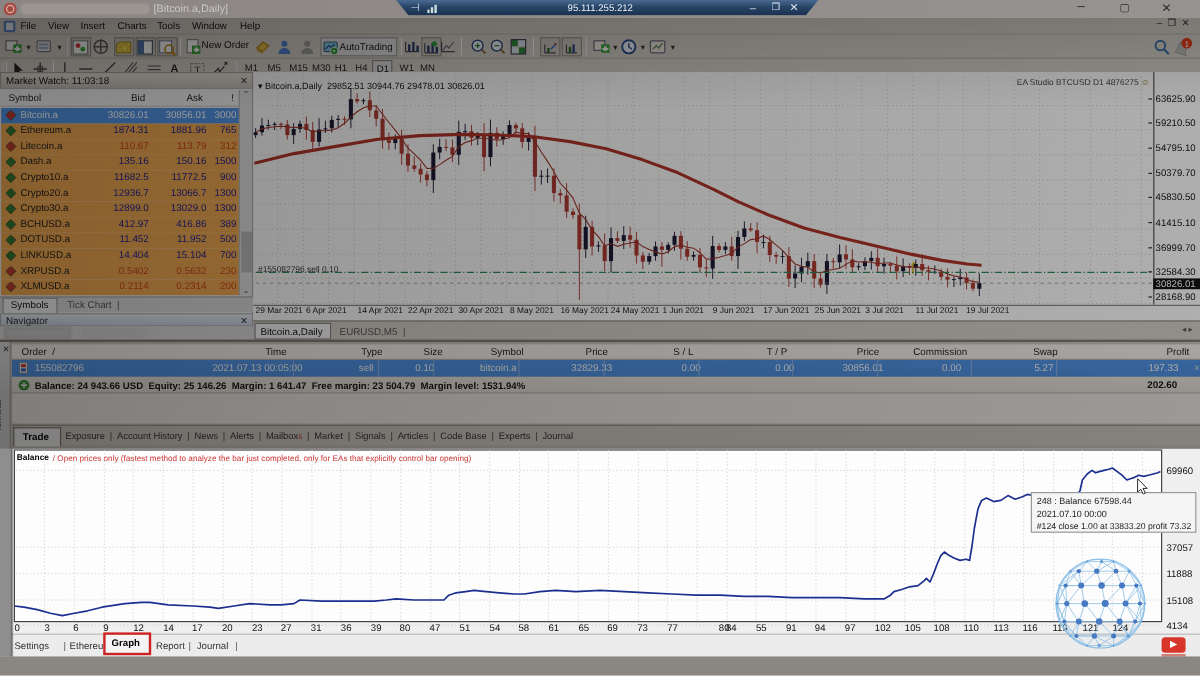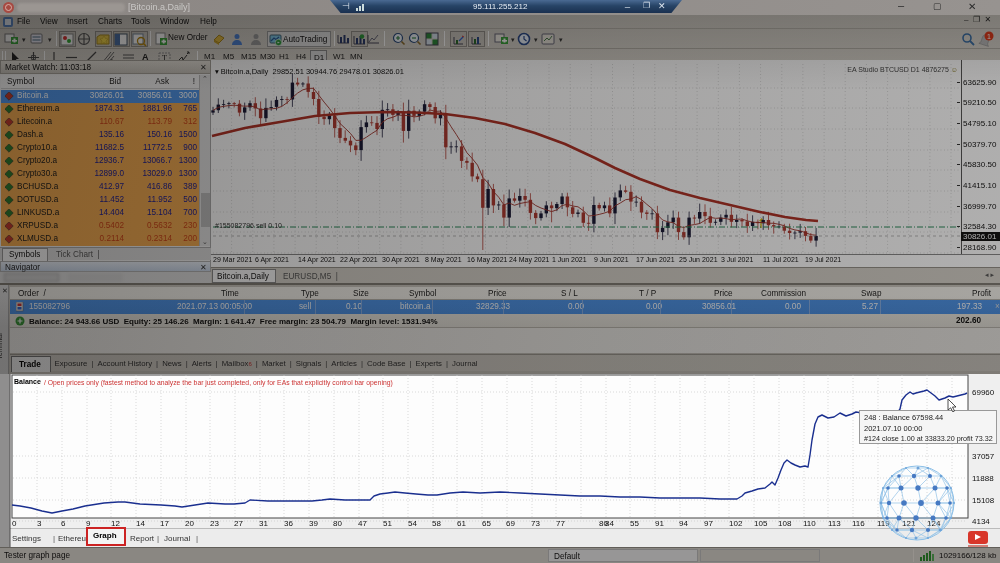--- a/index.html
+++ b/index.html
@@ -1119,33 +1119,17 @@
 <circle cx="916" cy="538" r="1.5" fill="#6ea3d8"></circle>
 <circle cx="906" cy="538" r="0.9" fill="#6ea3d8"></circle>
 <circle cx="928" cy="538" r="0.9" fill="#6ea3d8"></circle>
       </svg>
  <div class="abs" style="left:968px;top:157px;width:20px;height:13px;background:#d8362a;border-radius:3px">
         <div style="position:absolute;left:7px;top:3px;width:0;height:0;border-left:6px solid #fff;border-top:3.5px solid transparent;border-bottom:3.5px solid transparent"></div>
       </div>
  <div class="abs" style="left:968px;top:171px;width:20px;height:2px;background:#c0392b;opacity:0.6"></div>
 </div>
 
-<div class="abs" style="left:0;top:547px;width:1000px;height:16px;background:#d4d0c8;border-top:1px solid #949088">
- <span class="abs f8" style="left:4px;top:3px;color:#111">Tester graph page</span>
- <div class="abs" style="left:548px;top:1px;width:150px;height:13px;border:1px solid #bbb;background:#e8e8e8">
-        <span class="abs f8" style="left:5px;top:2px;color:#111">Default</span>
-      </div>
- <div class="abs" style="left:700px;top:1px;width:120px;height:13px;border:1px solid #bbb"></div>
- <div class="abs" style="left:913px;top:1px;width:1px;height:13px;background:#a8a49c;border-right:1px solid #e4e0d8"></div>
- <svg width="16" height="10" style="position:absolute;left:920px;top:3px">
-  <rect x="0" y="6" width="2" height="4" fill="#2a8a2a"></rect>
-        <rect x="3" y="4" width="2" height="6" fill="#2a8a2a"></rect>
-        <rect x="6" y="2" width="2" height="8" fill="#2a8a2a"></rect>
-        <rect x="9" y="0" width="2" height="10" fill="#2a8a2a"></rect>
-        <rect x="12" y="3" width="2" height="7" fill="#5a5"></rect>
- </svg>
- <span class="abs" style="left:939px;top:3px;color:#111;font-size:8px">1029166/128 kb</span>
-</div>
 
 <div class="abs" style="left:0;top:15px;width:1000px;height:359px;background:linear-gradient(to bottom,rgba(0,0,0,0.15),rgba(0,0,0,0) 75px),linear-gradient(to bottom,rgba(0,0,0,0) 280px,rgba(0,0,0,0.09) 312px,rgba(0,0,0,0.09)),linear-gradient(100deg,rgba(8,6,5,0.46),rgba(8,6,5,0.40) 30%,rgba(8,6,5,0.36) 60%,rgba(8,6,5,0.32));pointer-events:none"></div>
 <div class="abs" style="left:0;top:374px;width:11px;height:173px;background:rgba(8,6,5,0.36);pointer-events:none"></div>
 <div class="abs" style="left:0;top:547px;width:1000px;height:16px;background:rgba(8,6,5,0.36);pointer-events:none"></div>
 
 </div>
 </body></html>

